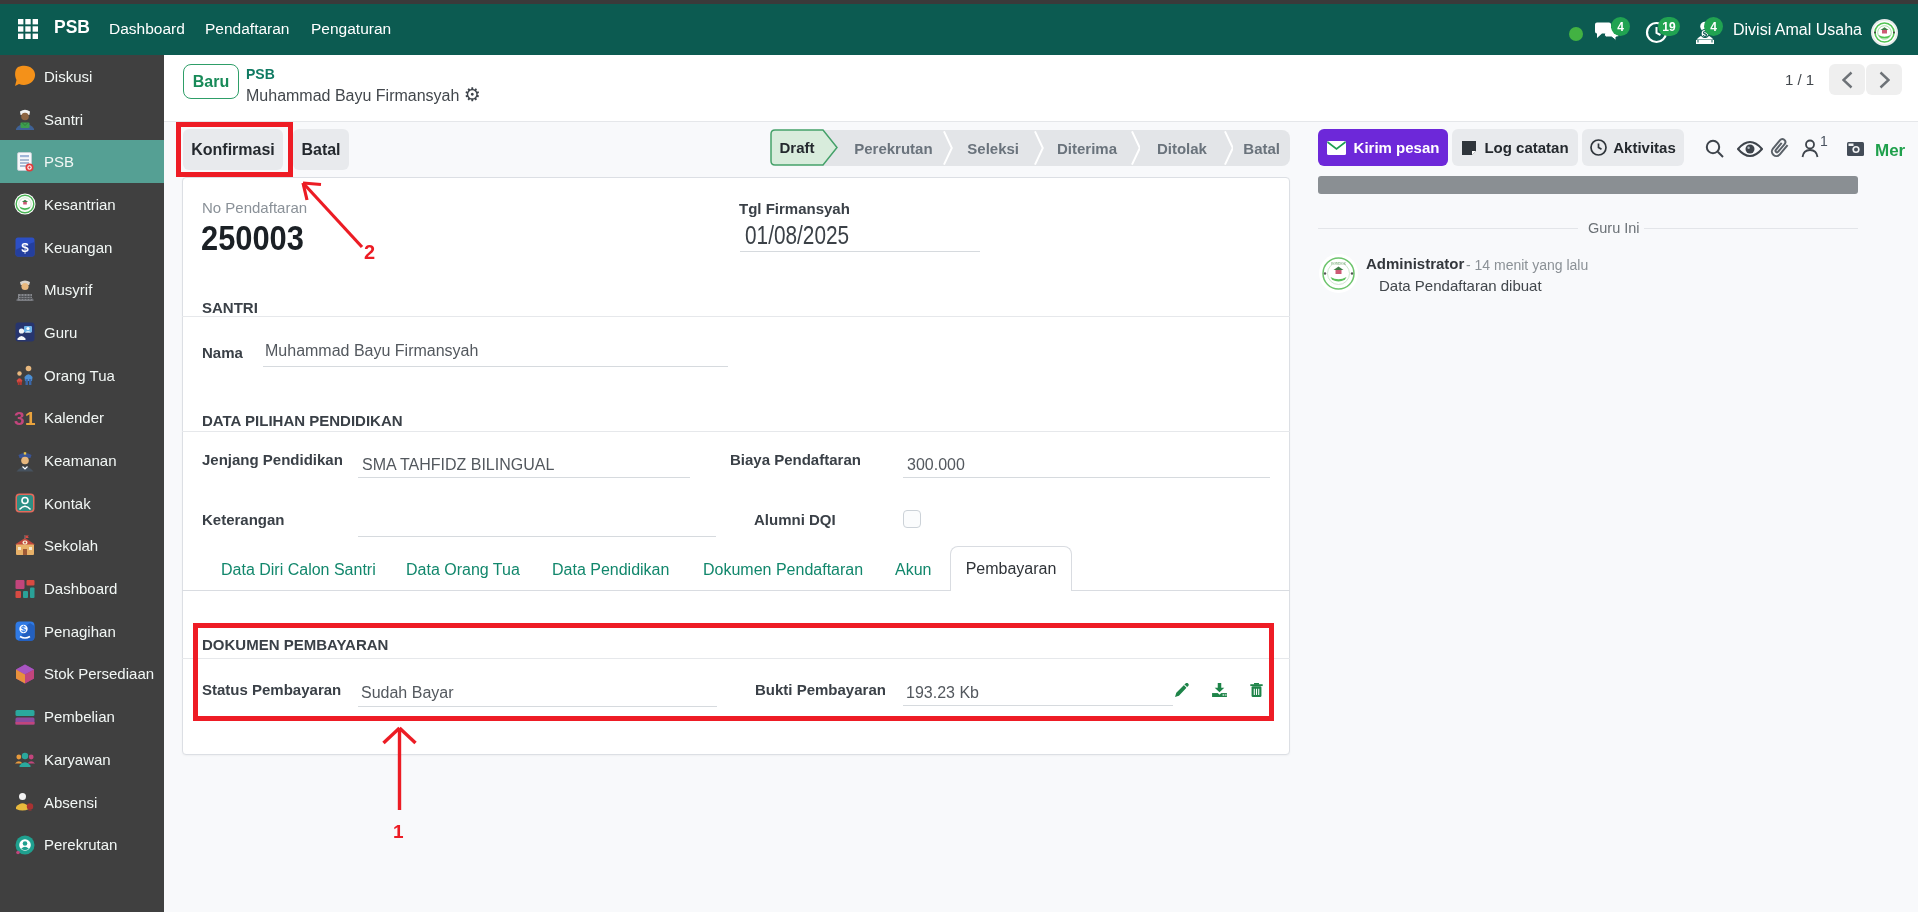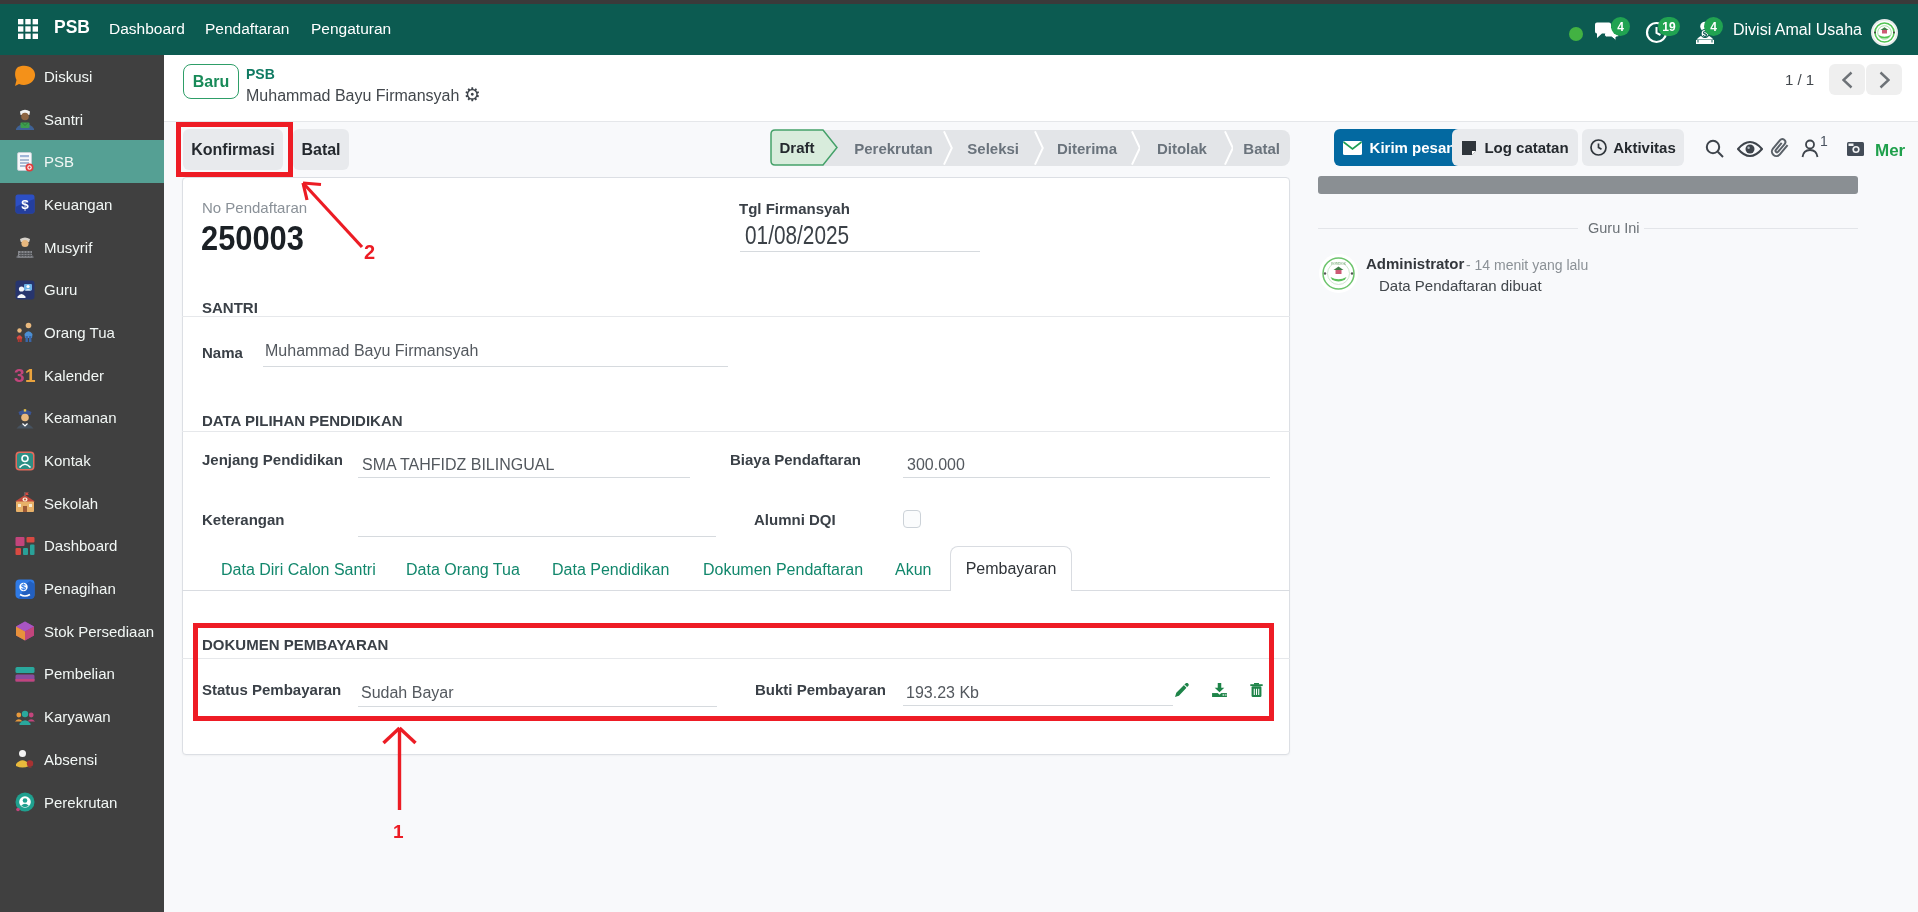--- a/index.html
+++ b/index.html
@@ -19,21 +19,21 @@
 
 #cpanel { left:164px; top:55px; width:1754px; height:67px; background:#fff; border-bottom:1px solid #e5e7ea; }
 .badge-baru { left:183px; top:64px; width:56px; height:35px; border:1px solid #2e9e68; border-radius:8px; color:#188a58; font-weight:bold; font-size:16px; display:flex; align-items:center; justify-content:center; background:#fff; }
 .bc-psb { left:246px; top:66px; font-size:14px; font-weight:bold; color:#0f7a62; }
 .bc-name { left:246px; top:83px; font-size:16px; color:#42474c; }
 .pager-count { left:1785px; top:71px; font-size:15px; color:#42474c; }
 .pager-btn { top:64px; width:36px; height:31px; background:#efefef; border-radius:6px; color:#6d7277; display:flex; align-items:center; justify-content:center; font-size:18px; }
 
 
 .btn-gray { background:#e8eaed; border-radius:6px; color:#24292e; font-weight:bold; font-size:15px; display:flex; align-items:center; justify-content:center; }
-.btn-green { background:#0369a1; border-radius:6px; color:#fff; font-weight:bold; font-size:15px; display:flex; align-items:center; justify-content:center;margin-left:16px; }
+.btn-green { background:#6d28d9; border-radius:6px; color:#fff; font-weight:bold; font-size:15px; display:flex; align-items:center; justify-content:center; }
 #statusgray { left:822px; top:130px; width:468px; height:36px; background:#e3e5e8; border-radius:0 8px 8px 0; display:flex; align-items:center; color:#6a737c; font-weight:bold; font-size:15px; }
 #statusgray .seg { display:flex; align-items:center; justify-content:center; }
 
 
 #sheet { left:182px; top:177px; width:1108px; height:578px; background:#fff; border:1px solid #dcdfe4; border-radius:4px; box-shadow:0 1px 2px rgba(0,0,0,0.04); }
 .lbl { font-size:15px; font-weight:bold; color:#3a4047; }
 .val { font-size:16px; color:#53585e; }
 .fline { height:1px; background:#d6dade; }
 .hr { left:182px; width:1108px; height:1px; background:#e6e8eb; }
 .muted { font-size:15px; color:#8a9198; }
@@ -140,20 +140,33 @@
             <g stroke="#7a93bb" stroke-width="1.2">
               <path d="M6 9 h9"></path>
               <path d="M6 12 h9"></path>
               <path d="M6 15 h6"></path>
             </g>
             <circle cx="15.5" cy="16.5" r="4" fill="#e23c3c"></circle>
             <circle cx="15.5" cy="16.5" r="1.7" fill="none" stroke="#fff" stroke-width="1.1"></circle>
           </svg>
         </span>
         <span>PSB</span>
+      </div>
+      <div class="sideitem">
+        <span class="ic">
+          <svg width="22" height="22" viewBox="0 0 22 22">
+            <circle cx="11" cy="11" r="10.5" fill="#fff"></circle>
+            <circle cx="11" cy="11" r="8.8" fill="none" stroke="#49b455" stroke-width="1.4"></circle>
+            <circle cx="11" cy="11" r="6.2" fill="none" stroke="#bfe5c2" stroke-width="0.8"></circle>
+            <rect x="9.2" y="8.5" width="3.6" height="3" fill="#cc5a74"></rect>
+            <path d="M7.8 9 l3.2 -2.3 l3.2 2.3 z" fill="#3f7d46"></path>
+            <path d="M5.5 13.5 q5.5 3.5 11 0 l-1.3 2.3 q-4.2 2.2 -8.4 0 z" fill="#49b455"></path>
+          </svg>
+        </span>
+        <span>Kesantrian</span>
       </div>
       <div class="sideitem">
         <span class="ic">
           <svg width="22" height="22" viewBox="0 0 22 22">
             <rect x="1.5" y="1.5" width="19" height="19" rx="2.5" fill="#2c4fc4"></rect>
             <path d="M1.5 14 q9 -5 19 -8 v12 q0 2.5 -2.5 2.5 h-14 q-2.5 0 -2.5 -2.5 z" fill="#243f9e"></path>
             <text x="11" y="16" text-anchor="middle" font-size="13.5" font-weight="bold" fill="#fff" font-family="Liberation Sans">$</text>
           </svg>
         </span>
         <span>Keuangan</span>

